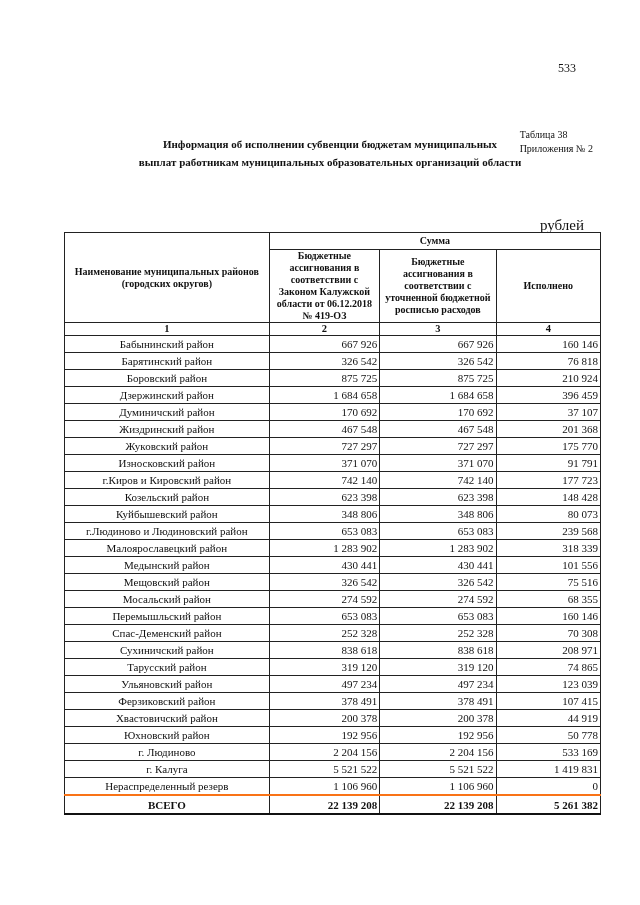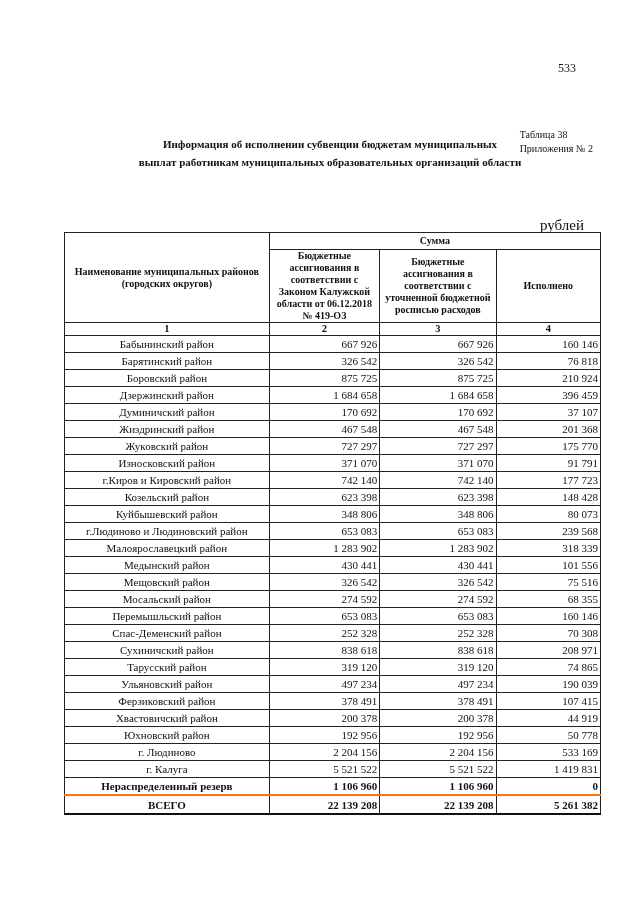--- a/index.html
+++ b/index.html
@@ -76,21 +76,21 @@
     th.name-head { font-size: 10px; }
     tr.num-row td {
       text-align: center;
       font-weight: bold;
       height: 12px;
       line-height: 12px;
       font-size: 10.5px;
     }
     td.name { text-align: center; }
     td.num { text-align: right; }
-    tr.bold-row td { font-weight: bold; }
+    tr.bold-row td { font-weight: normal; }
     tr.total-row td {
       font-weight: bold;
       border-top: 2px solid #f97316;
       border-bottom: 2px solid #111;
       height: 17px;
     }
     .col1 { width: 204px; }
     .col2 { width: 110px; }
     .col3 { width: 116px; }
     .col4 { width: 104px; }
@@ -254,21 +254,21 @@
       <tr>
         <td class="name">Тарусский район</td>
         <td class="num">319 120</td>
         <td class="num">319 120</td>
         <td class="num">74 865</td>
       </tr>
       <tr>
         <td class="name">Ульяновский район</td>
         <td class="num">497 234</td>
         <td class="num">497 234</td>
-        <td class="num">190 039</td>
+        <td class="num">123 039</td>
       </tr>
       <tr>
         <td class="name">Ферзиковский район</td>
         <td class="num">378 491</td>
         <td class="num">378 491</td>
         <td class="num">107 415</td>
       </tr>
       <tr>
         <td class="name">Хвастовичский район</td>
         <td class="num">200 378</td>

